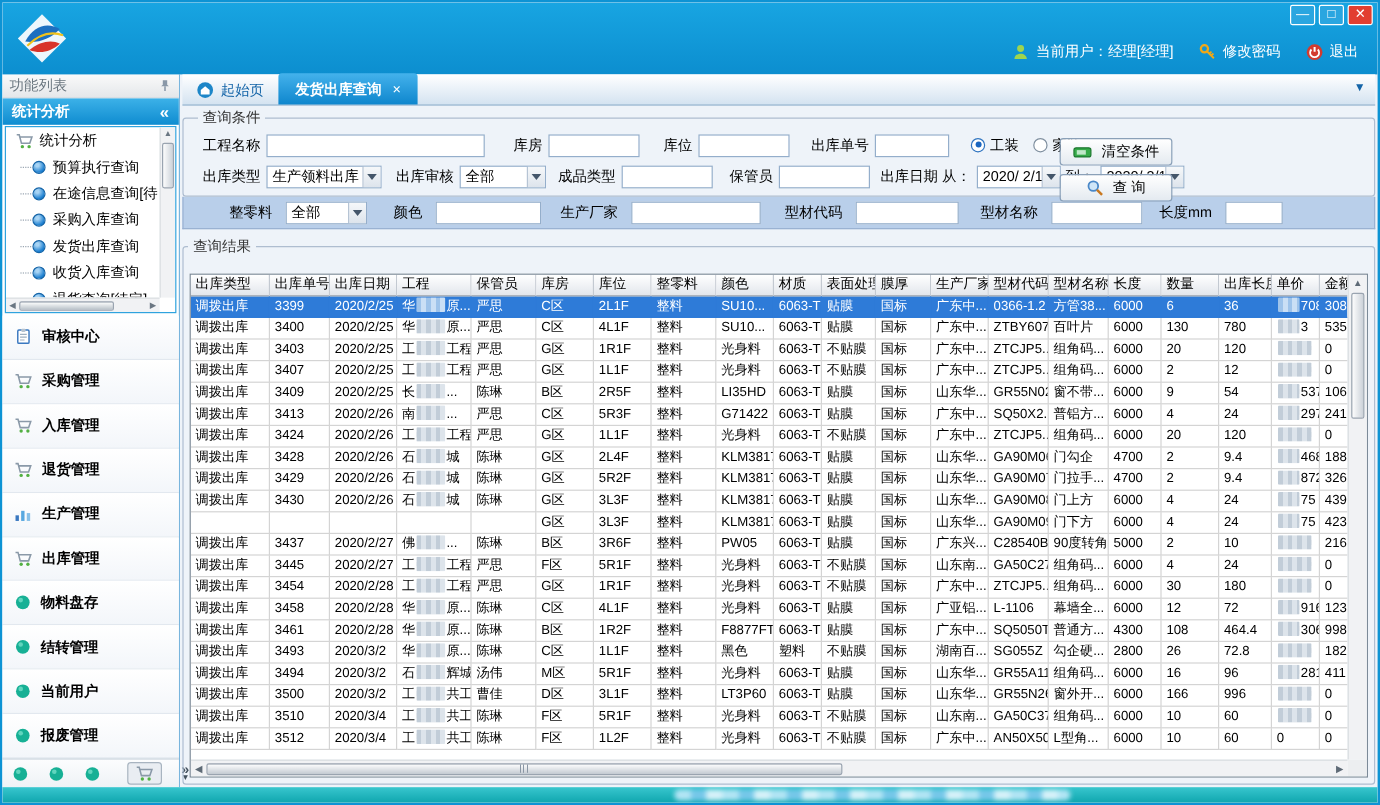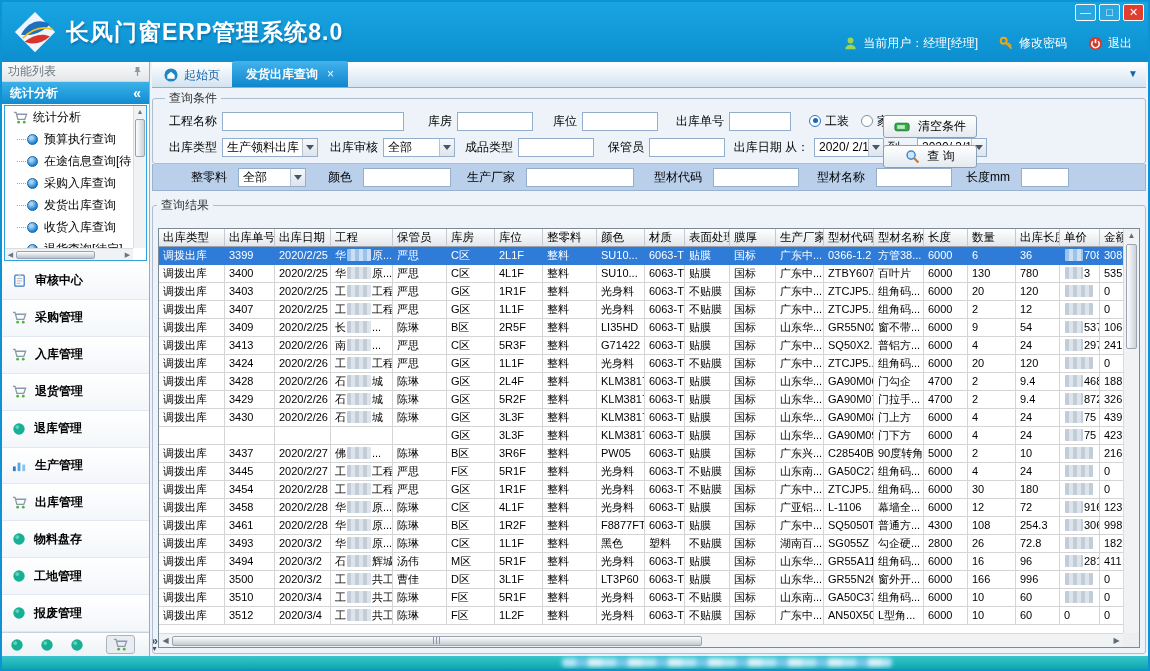--- a/index.html
+++ b/index.html
@@ -154,21 +154,20 @@
 
   <div class="titlebar">
     <span class="ico">
         <svg viewBox="0 0 48 48" width="42" height="42">
           <path d="M24 1 47 24 24 47 1 24Z" fill="#eef6fc"></path>
           <path d="M8 27C16 12 29 8 41 15 33 24 20 29 8 27Z" fill="#1d6fc0"></path>
           <path d="M12 35c10-8 21-10 29-6-9 8-19 10-29 6z" fill="#d8342a"></path>
           <path d="M10 31c11-11 23-14 34-10" stroke="#f2c21a" stroke-width="2" fill="none"></path>
         </svg>
       </span>
-    <span class="app-title">长风门窗ERP管理系统8.0</span>
     <div class="winbtns">
       <span class="winbtn">—</span>
       <span class="winbtn">□</span>
       <span class="winbtn close">✕</span>
     </div>
     <div class="userbar">
       <span class="grp">
         <span class="ico">
             <svg viewBox="0 0 16 16" width="15" height="15">
               <circle cx="8" cy="4.8" r="3.1" fill="#9ed54f"></circle>
@@ -300,29 +299,20 @@
               <svg viewBox="0 0 16 16" width="15" height="15">
                 <path d="M1 2.5h2.2l2 7.5h7.4l1.9-5.5H4" fill="none" stroke="#8a99a8" stroke-width="1.4"></path>
                 <circle cx="6" cy="13" r="1.5" fill="#53b043"></circle>
                 <circle cx="12" cy="13" r="1.5" fill="#53b043"></circle>
               </svg>
             </span>
             <span>退货管理</span>
           </div>
           <div class="menu-item">
             <span class="ico">
-              <svg viewBox="0 0 16 16" width="14" height="14">
-                <circle cx="8" cy="8" r="6.5" fill="#17b095"></circle>
-                <circle cx="6" cy="5.8" r="2.2" fill="#6ddcc6" opacity=".85"></circle>
-              </svg>
-            </span>
-            <span>退库管理</span>
-          </div>
-          <div class="menu-item">
-            <span class="ico">
               <svg viewBox="0 0 16 16" width="15" height="15">
                 <rect x="1" y="9" width="3" height="5" fill="#3a78c0"></rect>
                 <rect x="6" y="5" width="3" height="9" fill="#58a8e0"></rect>
                 <rect x="11" y="7" width="3" height="7" fill="#88c0e8"></rect>
               </svg>
             </span>
             <span>生产管理</span>
           </div>
           <div class="menu-item">
             <span class="ico">
@@ -343,21 +333,30 @@
             </span>
             <span>物料盘存</span>
           </div>
           <div class="menu-item">
             <span class="ico">
               <svg viewBox="0 0 16 16" width="14" height="14">
                 <circle cx="8" cy="8" r="6.5" fill="#17b095"></circle>
                 <circle cx="6" cy="5.8" r="2.2" fill="#6ddcc6" opacity=".85"></circle>
               </svg>
             </span>
-            <span>工地管理</span>
+            <span>结转管理</span>
+          </div>
+          <div class="menu-item">
+            <span class="ico">
+              <svg viewBox="0 0 16 16" width="14" height="14">
+                <circle cx="8" cy="8" r="6.5" fill="#17b095"></circle>
+                <circle cx="6" cy="5.8" r="2.2" fill="#6ddcc6" opacity=".85"></circle>
+              </svg>
+            </span>
+            <span>当前用户</span>
           </div>
           <div class="menu-item">
             <span class="ico">
               <svg viewBox="0 0 16 16" width="14" height="14">
                 <circle cx="8" cy="8" r="6.5" fill="#17b095"></circle>
                 <circle cx="6" cy="5.8" r="2.2" fill="#6ddcc6" opacity=".85"></circle>
               </svg>
             </span>
             <span>报废管理</span>
           </div>
@@ -865,21 +864,21 @@
                 <span class="td" style="width:54px">整料</span>
                 <span class="td" style="width:48px">F8877FT</span>
                 <span class="td" style="width:40px">6063-T5</span>
                 <span class="td" style="width:45px">贴膜</span>
                 <span class="td" style="width:46px">国标</span>
                 <span class="td" style="width:48px">广东中...</span>
                 <span class="td" style="width:50px">SQ5050T20</span>
                 <span class="td" style="width:50px">普通方...</span>
                 <span class="td" style="width:44px">4300</span>
                 <span class="td" style="width:48px">108</span>
-                <span class="td" style="width:44px">254.3</span>
+                <span class="td" style="width:44px">464.4</span>
                 <span class="td" style="width:40px"><span class="mz" style="width:18px"></span>306</span>
                 <span class="td" style="width:34px">998</span>
               </div>
               <div class="tr">
                 <span class="td" style="width:66px">调拨出库</span>
                 <span class="td" style="width:50px">3493</span>
                 <span class="td" style="width:56px">2020/3/2</span>
                 <span class="td" style="width:62px">华<span class="mz" style="width:24px"></span>原...</span>
                 <span class="td" style="width:54px">陈琳</span>
                 <span class="td" style="width:48px">C区</span>

